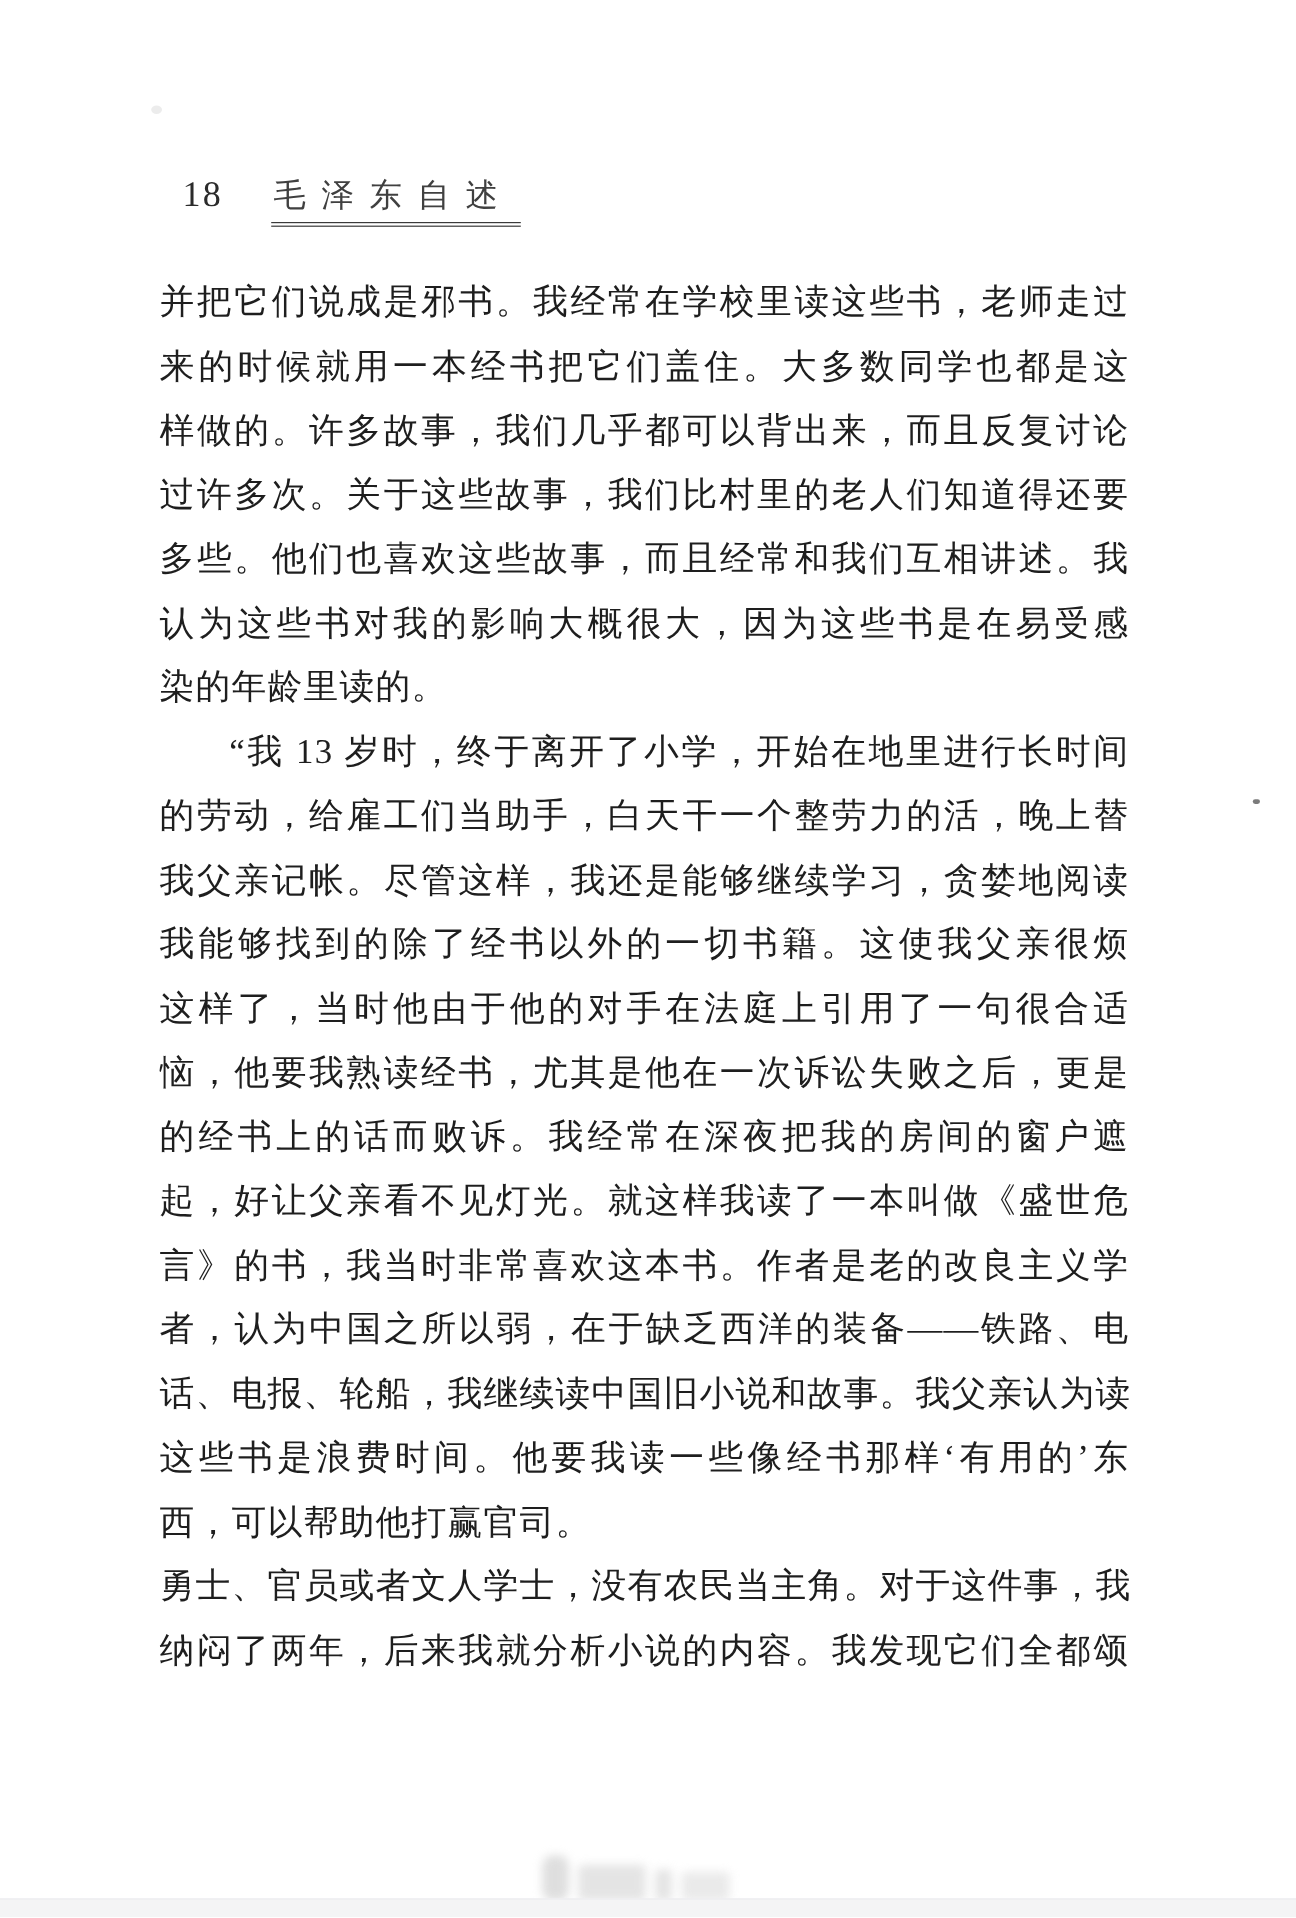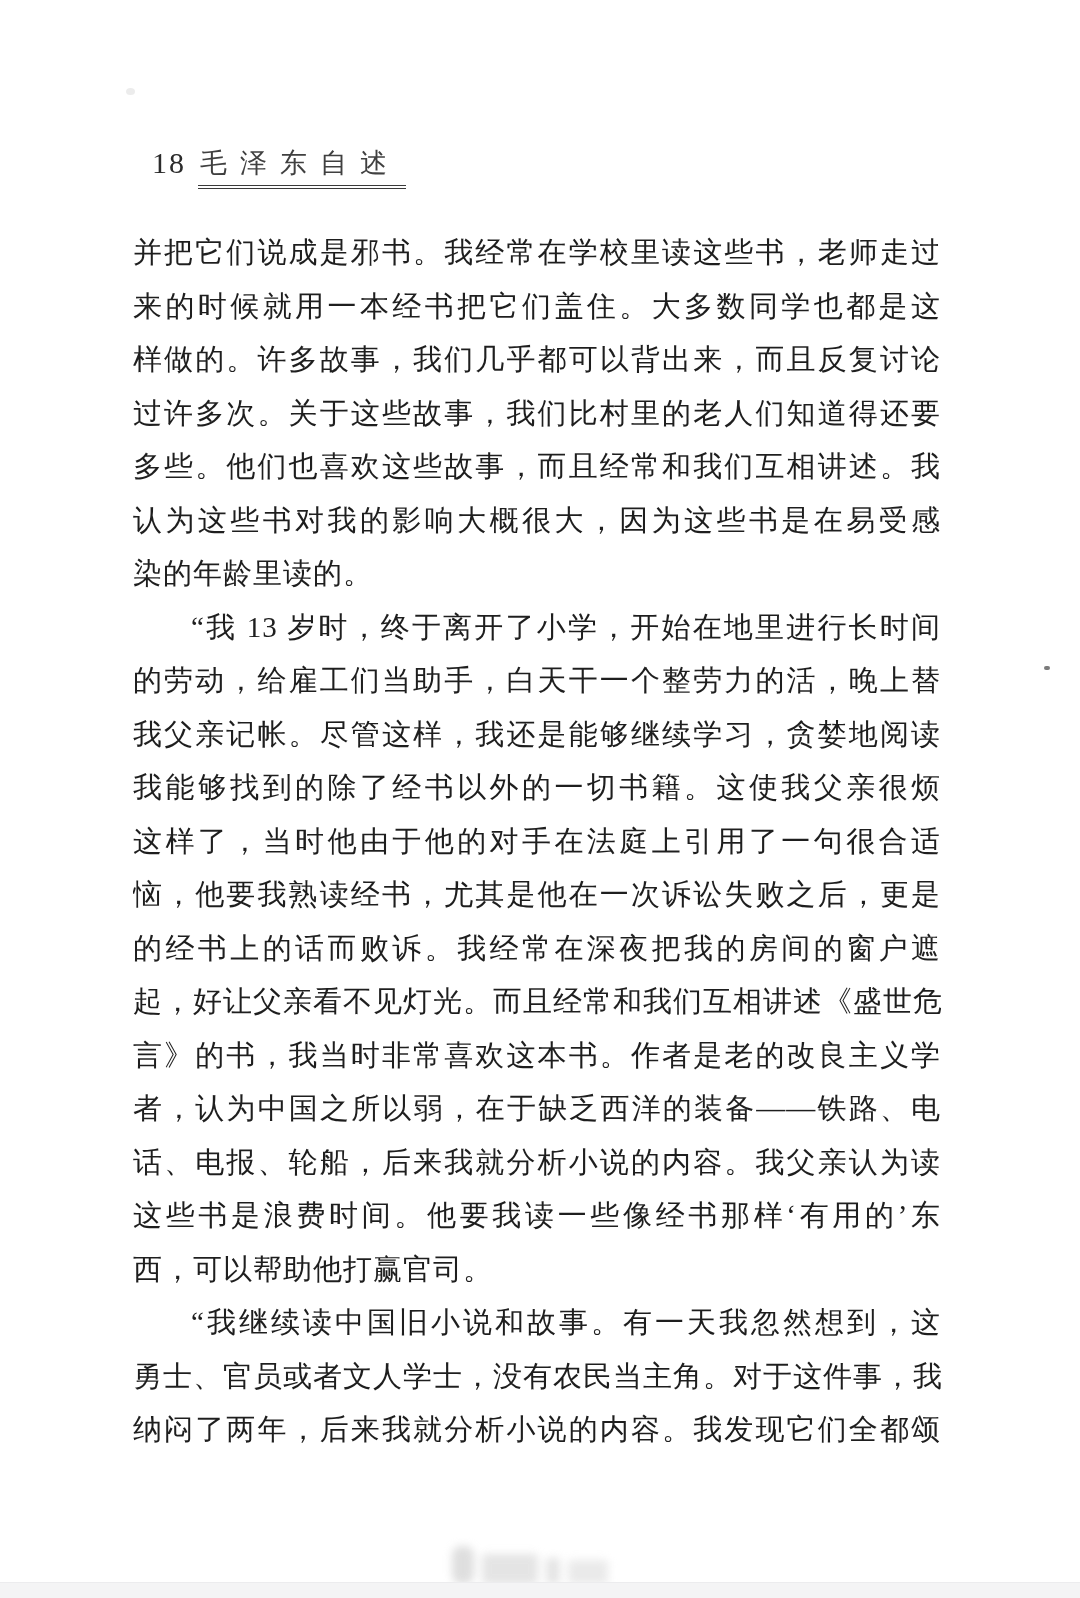--- a/index.html
+++ b/index.html
@@ -23,21 +23,21 @@
     left: 152px;
     display: flex;
     align-items: flex-start;
     color: #2b2b2b;
   }
   .page-number {
     font-size: 30px;
     line-height: 34px;
     letter-spacing: 2px;
     color: #2b2b2b;
-    margin-right: 12px;
+    margin-right: 40px;
   }
   .book-title {
     font-size: 27px;
     line-height: 34px;
     letter-spacing: 13px;
     color: #404040;
     padding: 0 6px 5px 2px;
     border-bottom: 4px double #3a3a3a;
   }
 
@@ -133,27 +133,26 @@
     <div class="line">多些。他们也喜欢这些故事，而且经常和我们互相讲述。我</div>
     <div class="line">认为这些书对我的影响大概很大，因为这些书是在易受感</div>
     <div class="line para-end">染的年龄里读的。</div>
     <div class="line para-start">“我 13 岁时，终于离开了小学，开始在地里进行长时间</div>
     <div class="line">的劳动，给雇工们当助手，白天干一个整劳力的活，晚上替</div>
     <div class="line">我父亲记帐。尽管这样，我还是能够继续学习，贪婪地阅读</div>
     <div class="line">我能够找到的除了经书以外的一切书籍。这使我父亲很烦</div>
     <div class="line">这样了，当时他由于他的对手在法庭上引用了一句很合适</div>
     <div class="line">恼，他要我熟读经书，尤其是他在一次诉讼失败之后，更是</div>
     <div class="line">的经书上的话而败诉。我经常在深夜把我的房间的窗户遮</div>
-    <div class="line">起，好让父亲看不见灯光。而且经常和我们互相讲述《盛世危</div>
+    <div class="line">起，好让父亲看不见灯光。就这样我读了一本叫做《盛世危</div>
     <div class="line">言》的书，我当时非常喜欢这本书。作者是老的改良主义学</div>
     <div class="line">者，认为中国之所以弱，在于缺乏西洋的装备——铁路、电</div>
-    <div class="line">话、电报、轮船，后来我就分析小说的内容。我父亲认为读</div>
+    <div class="line">话、电报、轮船，我继续读中国旧小说和故事。我父亲认为读</div>
     <div class="line">这些书是浪费时间。他要我读一些像经书那样‘有用的’东</div>
     <div class="line para-end">西，可以帮助他打赢官司。</div>
-    <div class="line para-start">“我继续读中国旧小说和故事。有一天我忽然想到，这</div>
     <div class="line">勇士、官员或者文人学士，没有农民当主角。对于这件事，我</div>
     <div class="line">纳闷了两年，后来我就分析小说的内容。我发现它们全都颂</div>
   </div>
 
   <div class="speck-topleft"></div>
   <div class="speck-right"></div>
 
   <div class="watermark">
     <div class="blob b1"></div>
     <div class="blob b2"></div>

